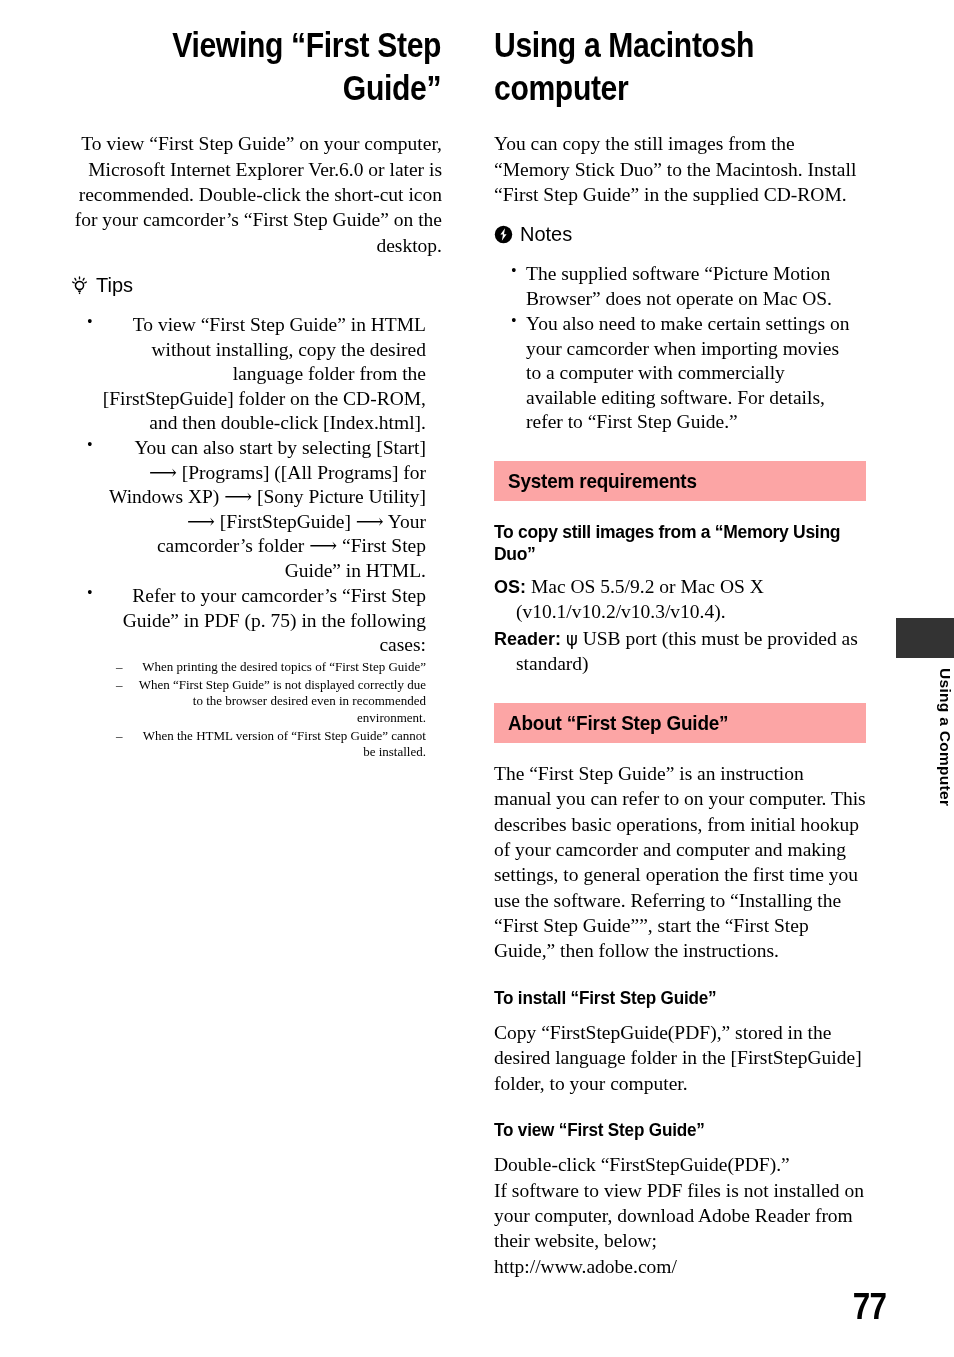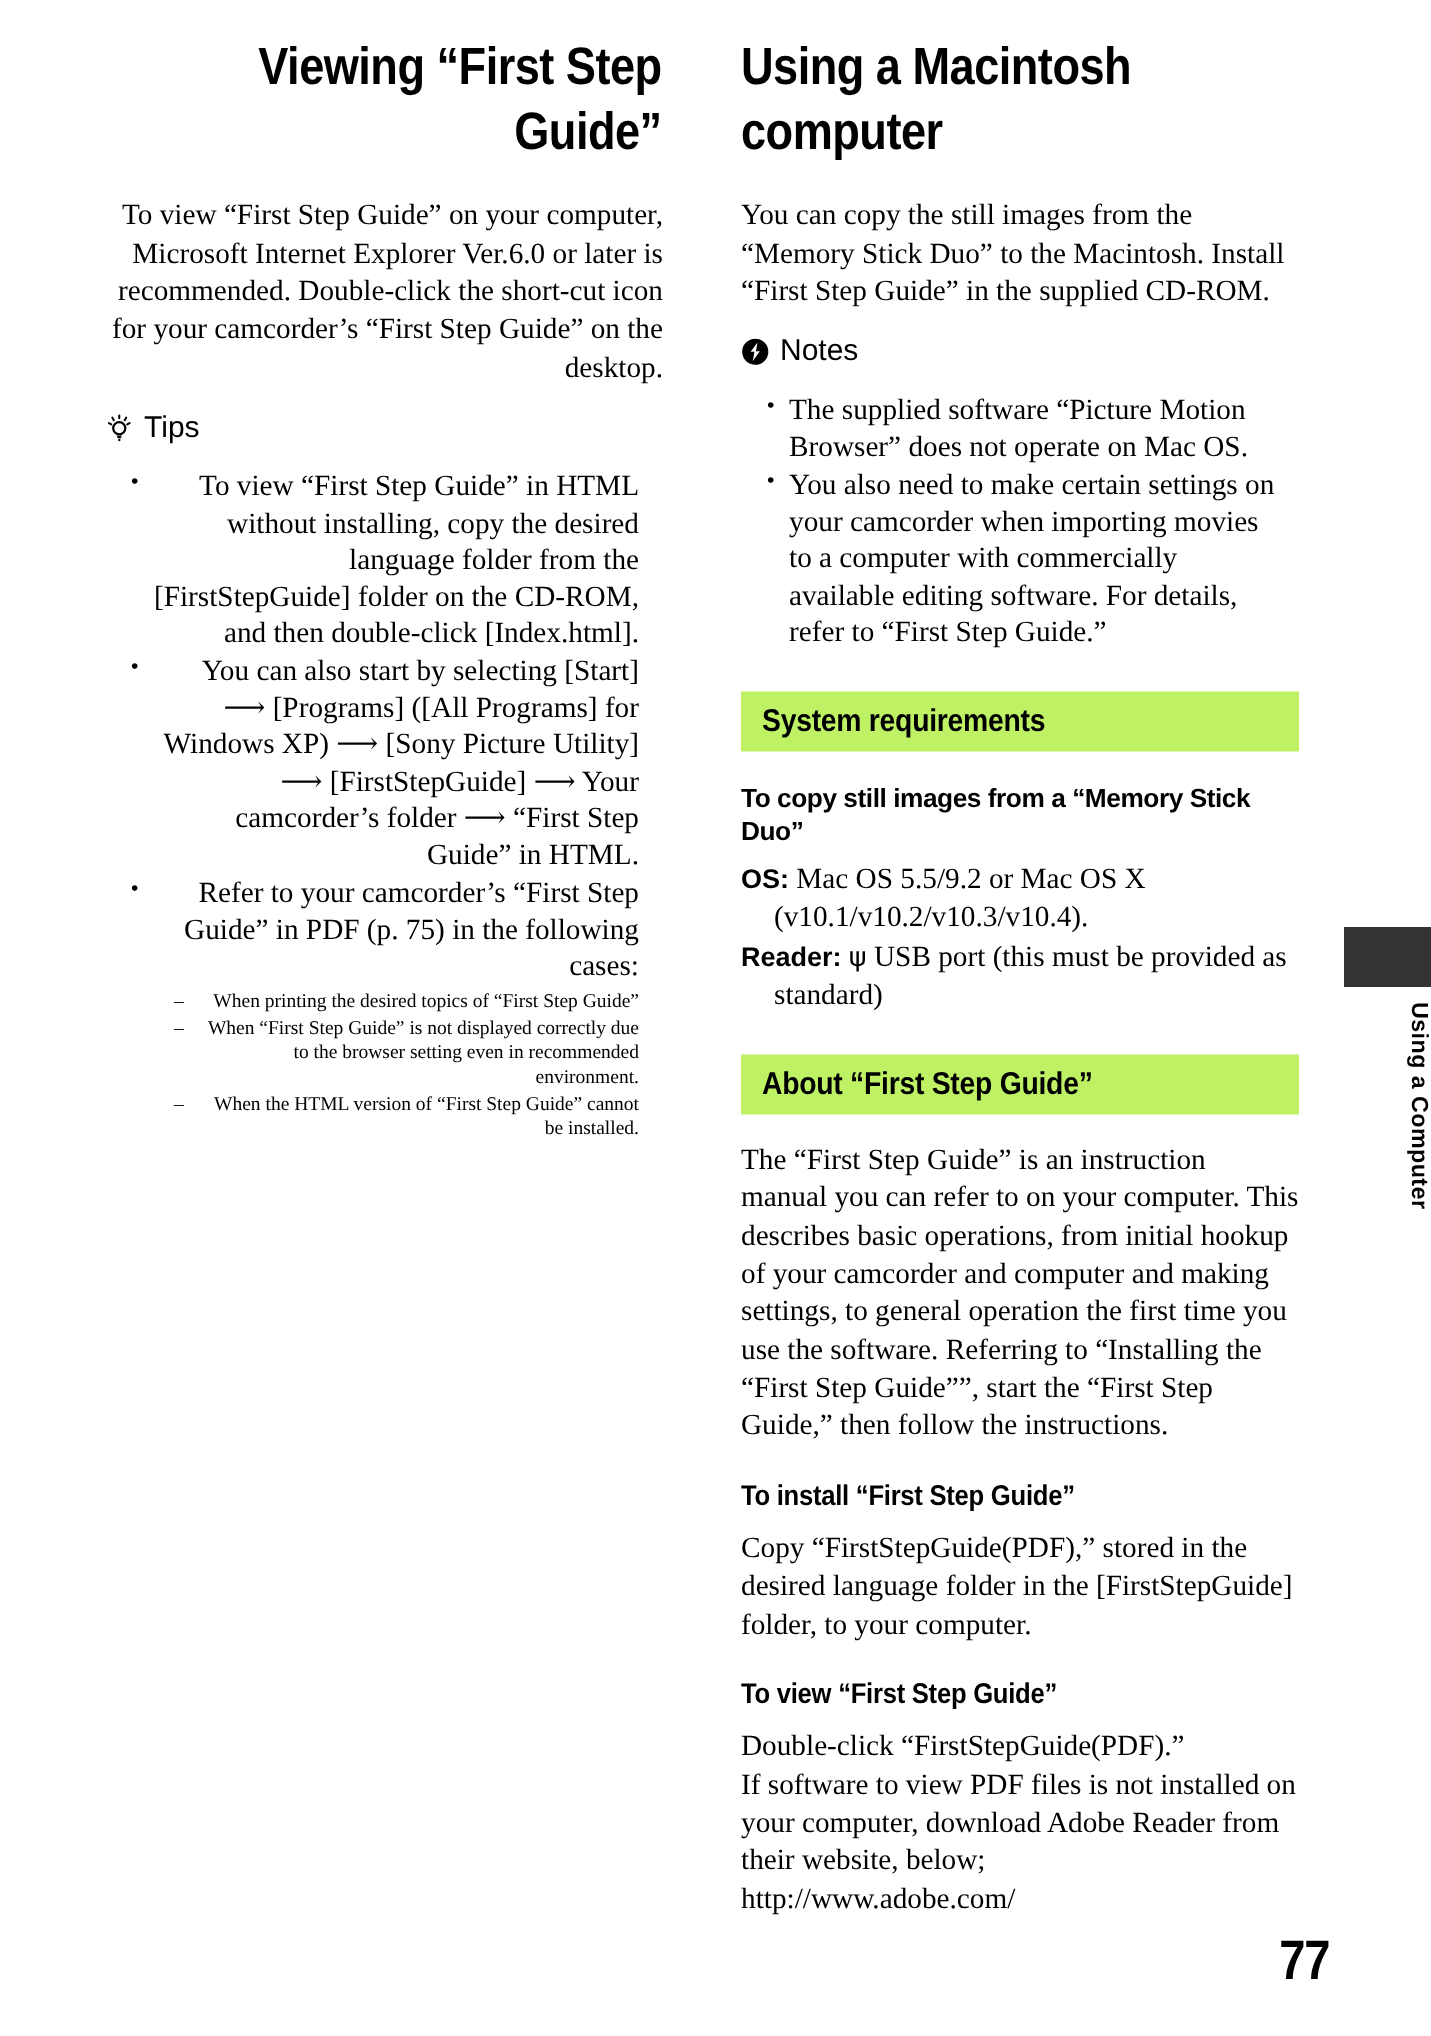--- a/index.html
+++ b/index.html
@@ -37,21 +37,21 @@
     font-size: 35px;
     line-height: 1.22;
     letter-spacing: -0.4px;
     margin: 0 0 22px 0;
     transform: scaleX(0.86);
     transform-origin: left top;
     width: 116%;
   }
 
   .band-heading {
-    background: #bef264;
+    background: #fca5a5;
     font-family: "Liberation Sans Narrow", "Liberation Sans", sans-serif;
     font-weight: bold;
     font-size: 21px;
     line-height: 1;
     padding: 9px 0 10px 14px;
     margin: 26px 0 18px 0;
     letter-spacing: -0.2px;
   }
   .band-heading span {
     display: inline-block;
@@ -236,21 +236,21 @@
       <span>Tips</span>
     </div>
 
     <ul class="bullets">
       <li>To view “First Step Guide” in HTML without installing, copy the desired language folder from the [FirstStepGuide] folder on the CD-ROM, and then double-click [Index.html].</li>
       <li>You can also start by selecting [Start] ⟶ [Programs] ([All Programs] for Windows XP) ⟶ [Sony Picture Utility] ⟶ [FirstStepGuide] ⟶ Your camcorder’s folder ⟶ “First Step Guide” in HTML.</li>
       <li>
         <span>Refer to your camcorder’s “First Step Guide” in PDF (p. 75) in the following cases:</span>
         <ul class="dashes">
           <li>When printing the desired topics of “First Step Guide”</li>
-          <li>When “First Step Guide” is not displayed correctly due to the browser setting even in recommended environment.</li>
+          <li>When “First Step Guide” is not displayed correctly due to the browser desired even in recommended environment.</li>
           <li>When the HTML version of “First Step Guide” cannot be installed.</li>
         </ul>
       </li>
     </ul>
 
   </div>
 
   <div class="col col-right">
 
     <h1 class="chapter-title">Using a Macintosh computer</h1>
@@ -269,21 +269,21 @@
 
     <ul class="bullets">
       <li>The supplied software “Picture Motion Browser” does not operate on Mac OS.</li>
       <li>You also need to make certain settings on your camcorder when importing movies to a computer with commercially available editing software. For details, refer to “First Step Guide.”</li>
     </ul>
 
     <div class="band-heading">
       <span>System requirements</span>
     </div>
 
-    <h3 class="sub-heading-sans">To copy still images from a “Memory Stick Duo”</h3>
+    <h3 class="sub-heading-sans">To copy still images from a “Memory Using Duo”</h3>
 
     <div class="def-row">
       <span class="lbl">OS:</span>
       <span>Mac OS 5.5/9.2 or Mac OS X (v10.1/v10.2/v10.3/v10.4).</span>
     </div>
 
     <div class="def-row">
       <span class="lbl">Reader:</span>
       <span class="usb-glyph">ψ</span>
       <span>USB port (this must be provided as standard)</span>

